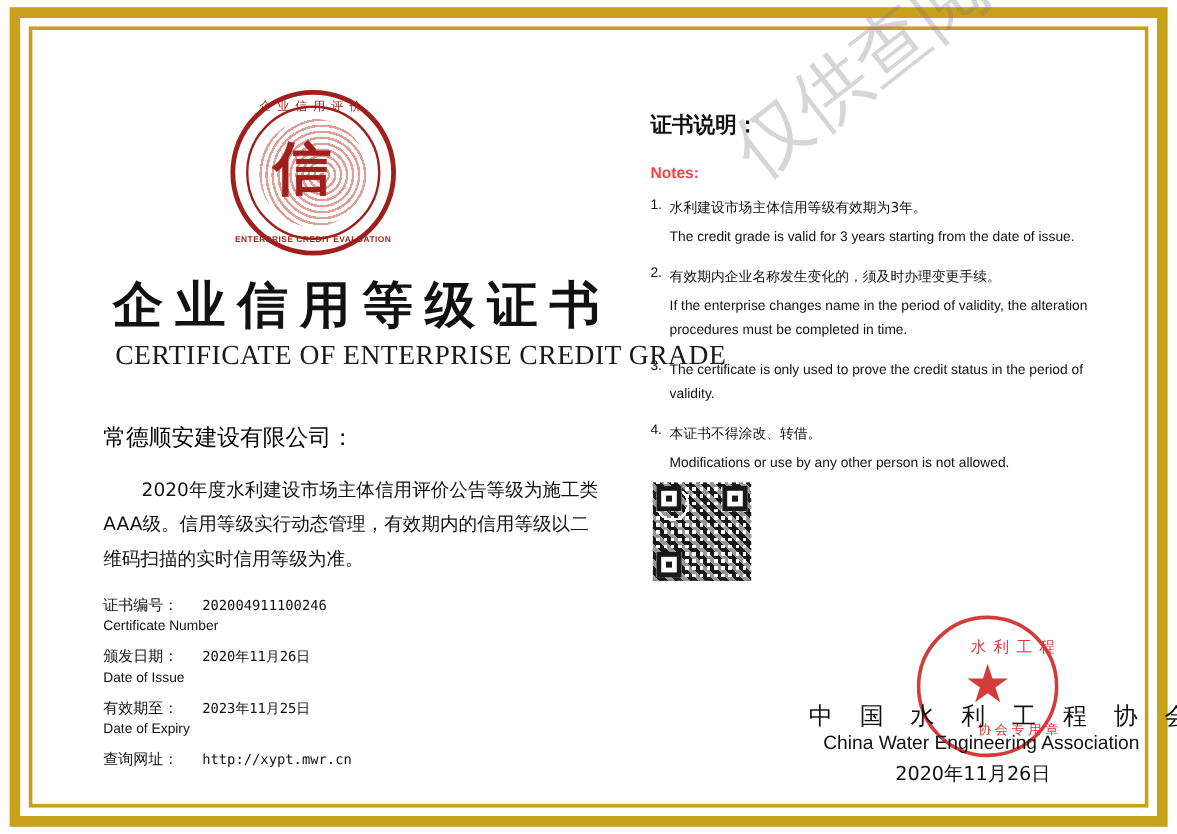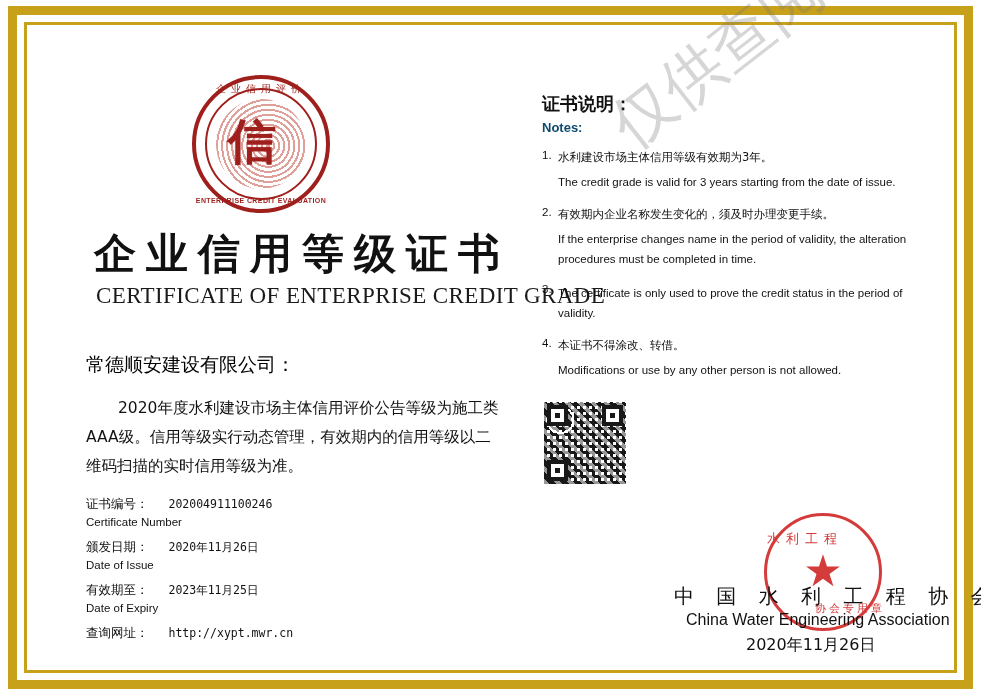--- a/index.html
+++ b/index.html
@@ -207,22 +207,22 @@
   .notes-title-cn {
     font-family: "DejaVu Sans", sans-serif;
     font-size: 18px;
     font-weight: bold;
     color: #111111;
   }
   .notes-title-en {
     font-family: "Liberation Sans", sans-serif;
     font-size: 13px;
     font-weight: bold;
-    color: #0c4a6e;
-    margin-top: 4px;
+    color: #ef4444;
+    margin-top: 20px;
   }
   .note-item {
     margin-top: 14px;
     position: relative;
     padding-left: 16px;
   }
   .note-num {
     position: absolute;
     left: 0;
     top: 0;
@@ -303,21 +303,21 @@
     transform: translate(-50%, -52%);
     color: #cf2020;
     font-size: 44px;
     line-height: 44px;
   }
   .seal .seal-top {
     position: absolute;
     left: 0;
     top: 14px;
     width: 118px;
-    text-align: left;
+    text-align: right;
     color: #cf2020;
     font-family: "DejaVu Serif", serif;
     font-size: 13px;
     letter-spacing: 6px;
   }
   .seal .seal-bottom {
     position: absolute;
     left: 0;
     bottom: 12px;
     width: 118px;

